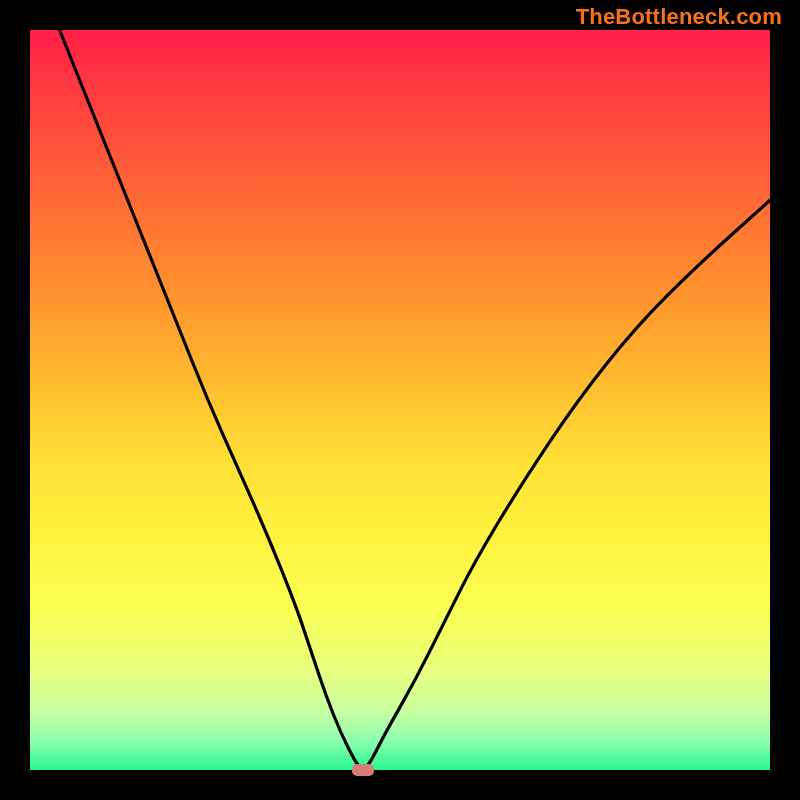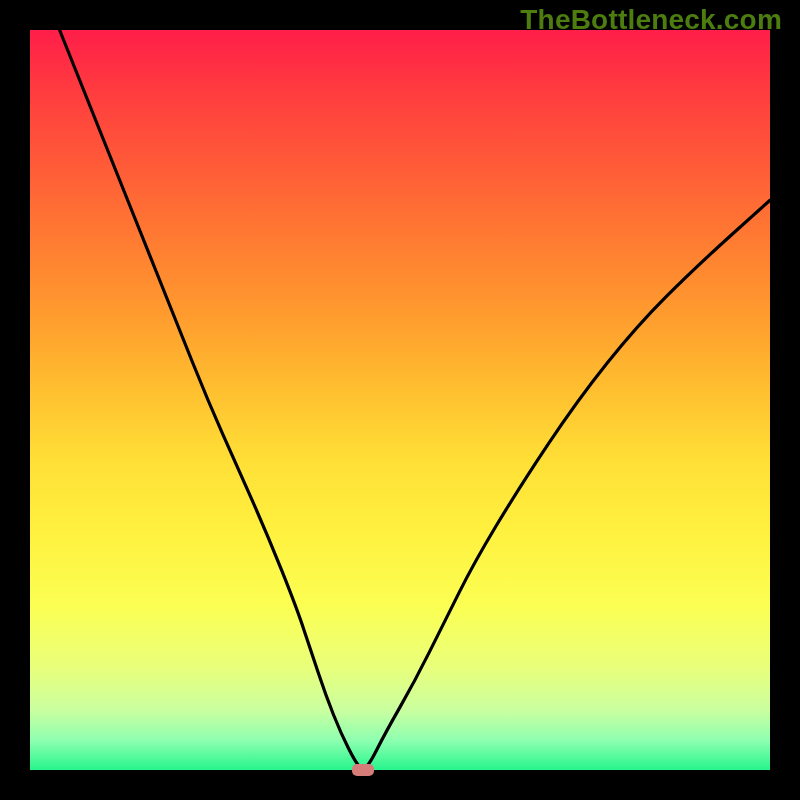--- a/index.html
+++ b/index.html
@@ -14,23 +14,23 @@
     position: relative;
     width: 800px;
     height: 800px;
     background: #000;
   }
   .watermark {
     position: absolute;
     top: 4px;
     right: 18px;
     font-family: Arial, Helvetica, sans-serif;
-    font-size: 28px;
+    font-size: 22px;
     font-weight: 600;
-    color: #4d7c0f;
+    color: #f97316;
     letter-spacing: 0.2px;
   }
   .plot-area {
     position: absolute;
     left: 30px;
     top: 30px;
     width: 740px;
     height: 740px;
     
     background: linear-gradient(

